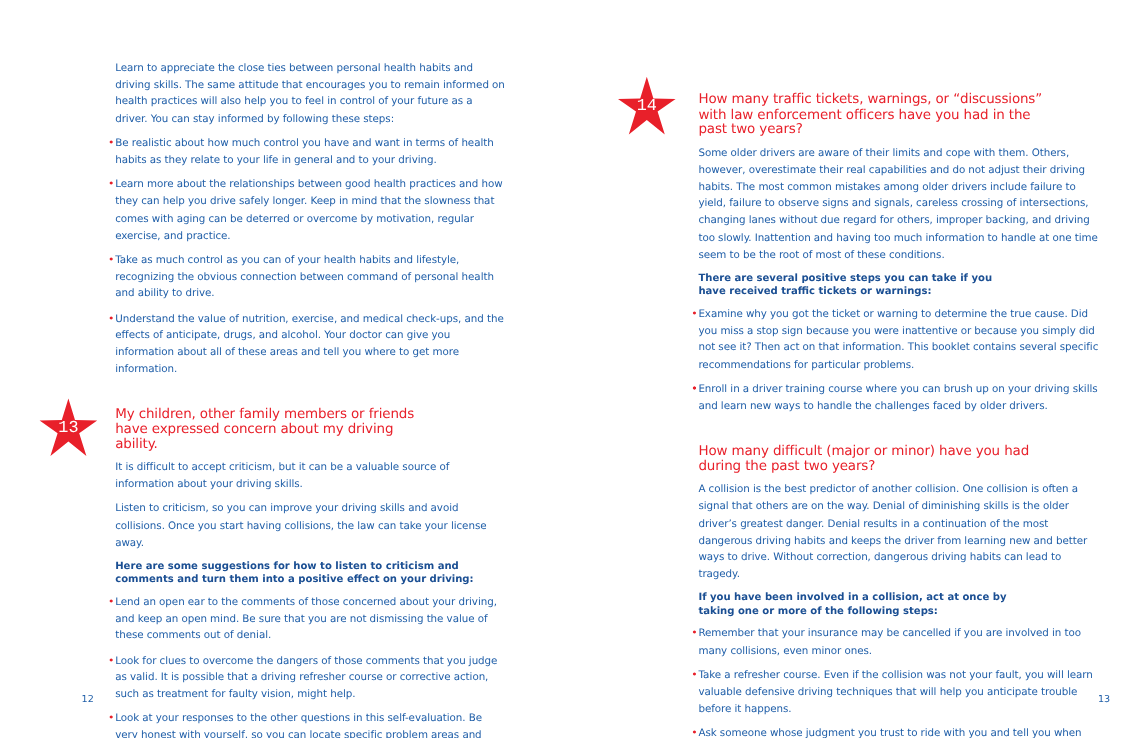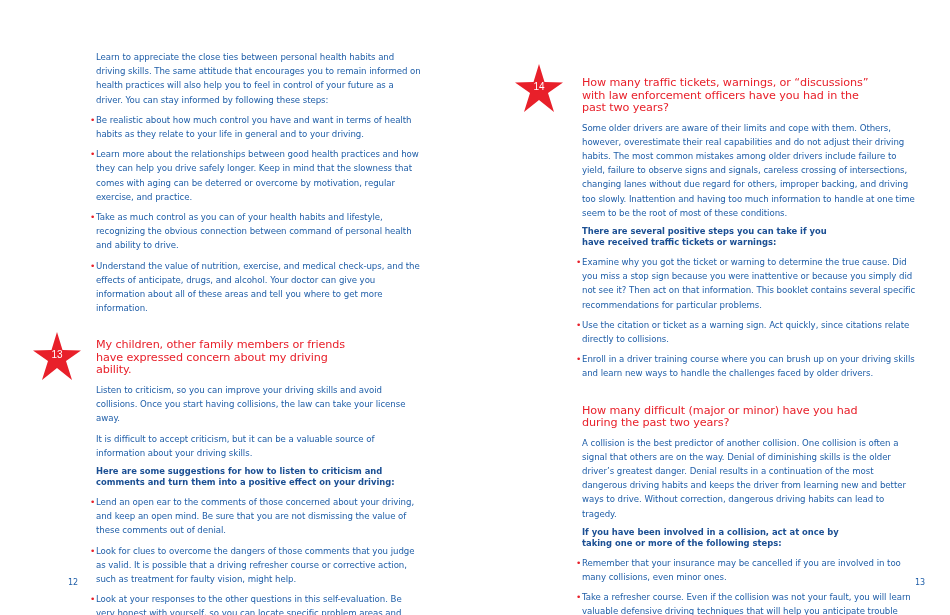--- a/index.html
+++ b/index.html
@@ -13,21 +13,21 @@
     .page-right .col { left: 107px; width: 335px; top: 53px; }
     p.body { font-size: 8.6px; line-height: 14.2px; margin-bottom: 6px; letter-spacing: -0.05px; }
     p.bold { font-weight: bold; color: #1b4f93; font-size: 8.4px; line-height: 11.5px; margin-bottom: 6px; }
     ul.bullets { list-style: none; }
     ul.bullets li { position: relative; font-size: 8.6px; line-height: 14.2px; margin-bottom: 6px; padding-left: 0; letter-spacing: -0.05px; }
     ul.bullets li .dot { position: absolute; left: -6px; top: 0; color: #e8202a; font-size: 9px; }
     h2.q { color: #e8202a; font-weight: normal; font-size: 11.2px; line-height: 12.5px; margin-bottom: 6px; letter-spacing: -0.1px; margin-top: 24px; }
     .section { position: relative; }
     .star { position: absolute; width: 50px; height: 50px; }
     .star svg { width: 50px; height: 50px; display: block; }
-    .star .num { position: absolute; left: 0; top: 18px; width: 50px; text-align: center; font-family: Liberation Sans, sans-serif; font-size: 10px; color: #ffffff; }
+    .star .num { position: absolute; left: 0; top: 18px; width: 50px; text-align: center; font-family: Liberation Mono, monospace; font-size: 14px; color: #ffffff; }
     .pagenum { position: absolute; top: 578px; font-size: 8px; color: #1f5ea8; }
   </style>
 </head>
 <body>
 
 <div class="page page-left">
   <div class="col">
     <p class="body">Learn to appreciate the close ties between personal health habits and driving skills. The same attitude that encourages you to remain informed on health practices will also help you to feel in control of your future as a driver. You can stay informed by following these steps:</p>
     <ul class="bullets">
       <li><span class="dot">•</span><span>Be realistic about how much control you have and want in terms of health habits as they relate to your life in general and to your driving.</span></li>
@@ -37,22 +37,22 @@
     </ul>
 
     <div class="section" style="margin-top:10px;">
       <div class="star" style="left:-64px; top:-8px;">
         <svg viewBox="0 0 50 50">
             <polygon points="25,1 30.5,19 49,19.5 34,30 40,49 25,37 10,49 16,30 1,19.5 19.5,19" fill="#e8202a"></polygon>
           </svg>
         <span class="num">13</span>
       </div>
       <h2 class="q" style="width:250px;">My children, other family members or friends have expressed concern about my driving ability.</h2>
+      <p class="body">It is difficult to accept criticism, but it can be a valuable source of information about your driving skills.</p>
       <p class="body">Listen to criticism, so you can improve your driving skills and avoid collisions. Once you start having collisions, the law can take your license away.</p>
-      <p class="body">It is difficult to accept criticism, but it can be a valuable source of information about your driving skills.</p>
       <p class="bold">Here are some suggestions for how to listen to criticism and comments and turn them into a positive effect on your driving:</p>
       <ul class="bullets">
         <li><span class="dot">•</span><span>Lend an open ear to the comments of those concerned about your driving, and keep an open mind. Be sure that you are not dismissing the value of these comments out of denial.</span></li>
         <li><span class="dot">•</span><span>Look for clues to overcome the dangers of those comments that you judge as valid. It is possible that a driving refresher course or corrective action, such as treatment for faulty vision, might help.</span></li>
         <li><span class="dot">•</span><span>Look at your responses to the other questions in this self-evaluation. Be very honest with yourself, so you can locate specific problem areas and correct them. Human beings are never too old to learn new skills.</span></li>
 
       </ul>
     </div>
   </div>
   <div class="pagenum" style="left:28px;margin-left:40px;">12</div>
@@ -65,21 +65,21 @@
         <svg viewBox="0 0 50 50">
             <polygon points="25,1 30.5,19 49,19.5 34,30 40,49 25,37 10,49 16,30 1,19.5 19.5,19" fill="#e8202a"></polygon>
           </svg>
         <span class="num">14</span>
       </div>
       <h2 class="q" style="width:295px;">How many traffic tickets, warnings, or “discussions” with law enforcement officers have you had in the past two years?</h2>
       <p class="body">Some older drivers are aware of their limits and cope with them. Others, however, overestimate their real capabilities and do not adjust their driving habits. The most common mistakes among older drivers include failure to yield, failure to observe signs and signals, careless crossing of intersections, changing lanes without due regard for others, improper backing, and driving too slowly. Inattention and having too much information to handle at one time seem to be the root of most of these conditions.</p>
       <p class="bold" style="width:270px;">There are several positive steps you can take if you have received traffic tickets or warnings:</p>
       <ul class="bullets">
         <li><span class="dot">•</span><span>Examine why you got the ticket or warning to determine the true cause. Did you miss a stop sign because you were inattentive or because you simply did not see it? Then act on that information. This booklet contains several specific recommendations for particular problems.</span></li>
-        <li><span class="dot">•</span><span>Use the citation or ticket as a warning sign. Act quickly, since citations relate directly to collisions.</span></li>
+        <li><span class="dot">•</span></li>
         <li><span class="dot">•</span><span>Enroll in a driver training course where you can brush up on your driving skills and learn new ways to handle the challenges faced by older drivers.</span></li>
       </ul>
     </div>
 
     <div class="section" style="margin-top:12px;">
       <h2 class="q" style="width:300px;">How many difficult (major or minor) have you had during the past two years?</h2>
       <p class="body">A collision is the best predictor of another collision. One collision is often a signal that others are on the way. Denial of diminishing skills is the older driver’s greatest danger. Denial results in a continuation of the most dangerous driving habits and keeps the driver from learning new and better ways to drive. Without correction, dangerous driving habits can lead to tragedy.</p>
       <p class="bold" style="width:285px;">If you have been involved in a collision, act at once by taking one or more of the following steps:</p>
       <ul class="bullets">
         <li><span class="dot">•</span><span>Remember that your insurance may be cancelled if you are involved in too many collisions, even minor ones.</span></li>

